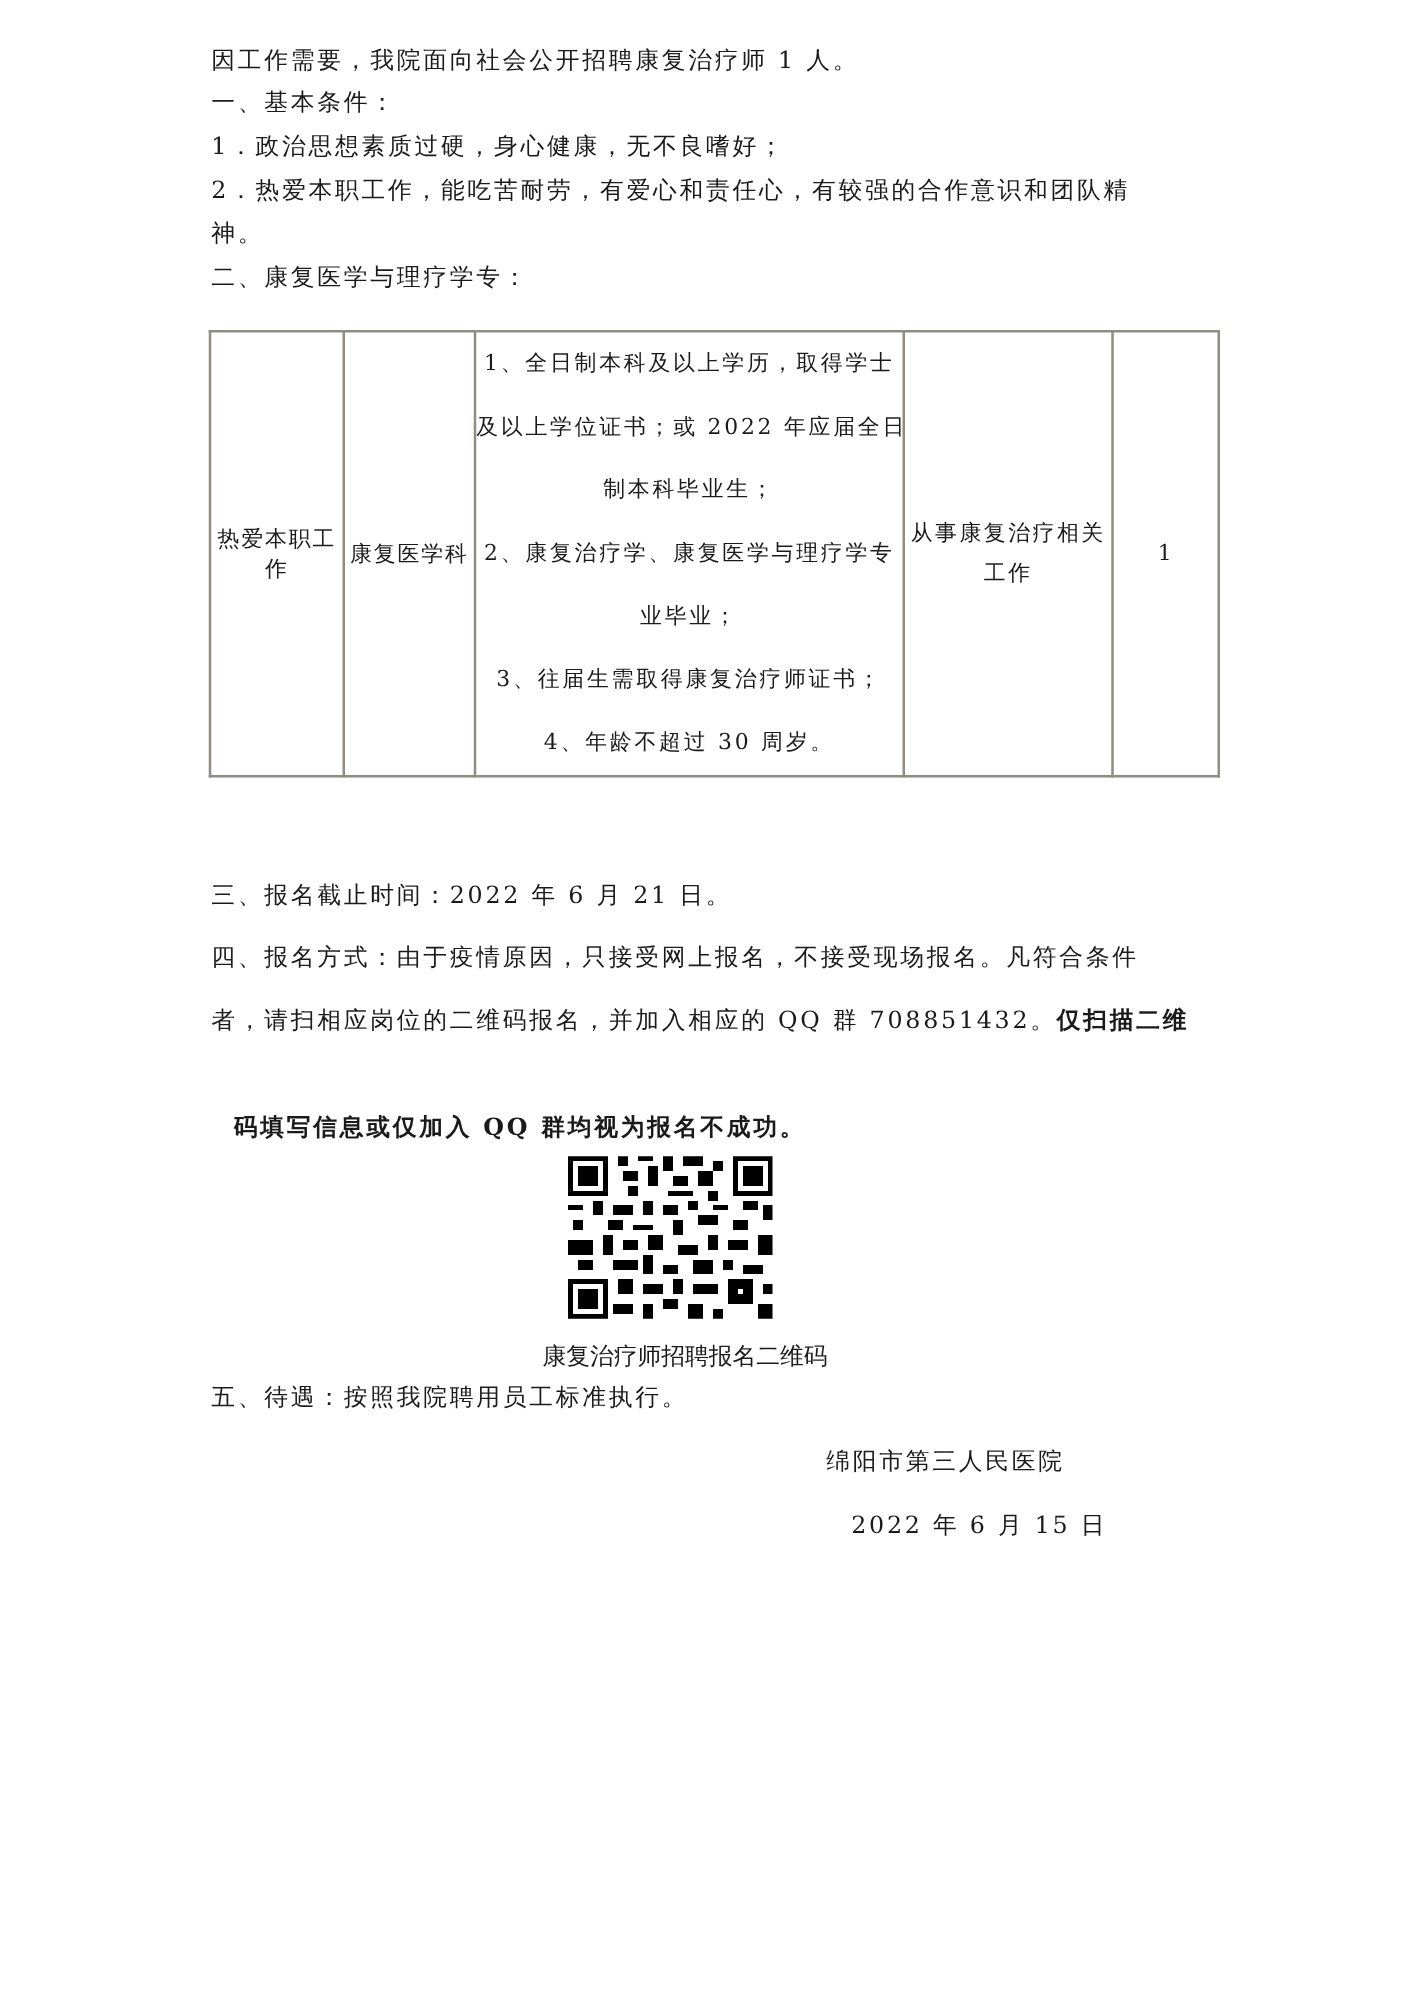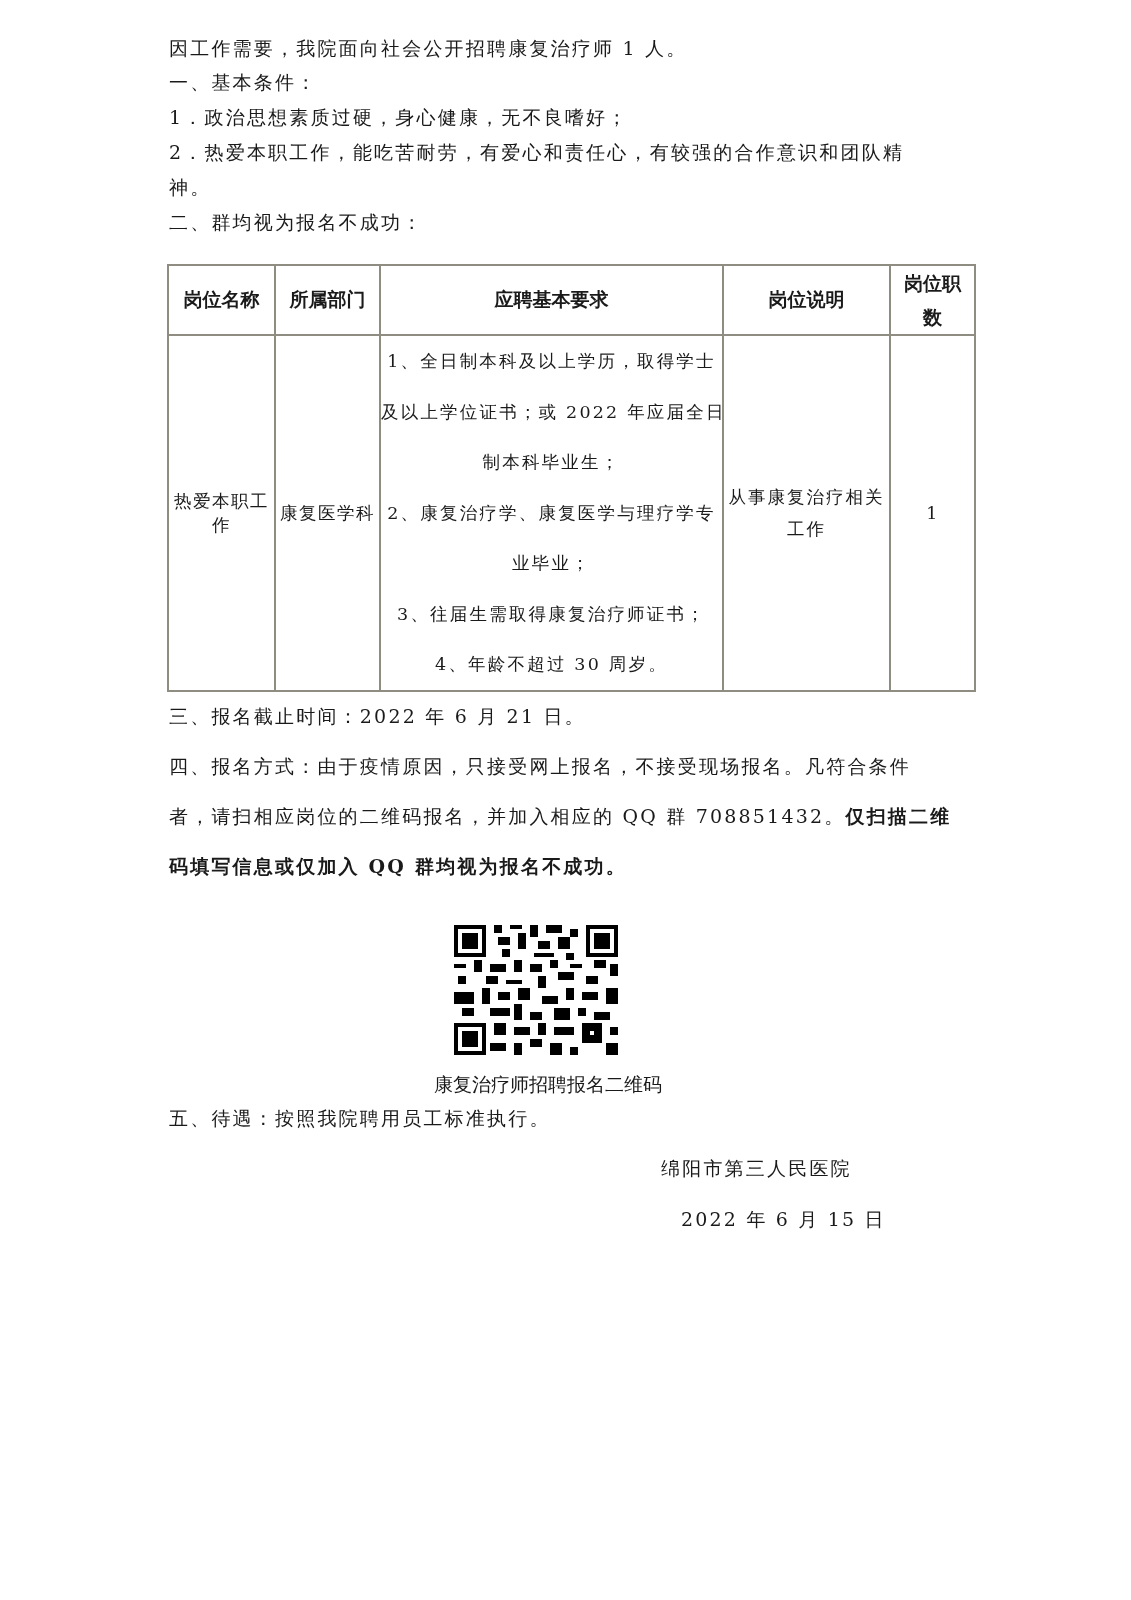--- a/index.html
+++ b/index.html
@@ -42,41 +42,31 @@
   .sig-date { position: absolute; left: 681px; top: 1207px; font-size: 19px; letter-spacing: 2.2px; }
 </style>
 </head>
 <body>
 
 <div class="line" style="top:36px;">因工作需要，我院面向社会公开招聘康复治疗师 1 人。</div>
 <div class="line" style="top:70px;">一、基本条件：</div>
 <div class="line" style="top:105px;">1．政治思想素质过硬，身心健康，无不良嗜好；</div>
 <div class="line" style="top:140px;">2．热爱本职工作，能吃苦耐劳，有爱心和责任心，有较强的合作意识和团队精</div>
 <div class="line" style="top:175px;">神。</div>
-<div class="line" style="top:210px;">二、群均视为报名不成功：</div>
+<div class="line" style="top:210px;">二、康复医学与理疗学专：</div>
 
 <table class="jobs">
   <colgroup>
     <col style="width:107px">
       <col style="width:105px">
       <col style="width:343px">
       <col style="width:167px">
       <col style="width:85px">
   </colgroup>
   <tbody>
-      <tr>
-    <th class="c1">岗位名称</th>
-    <th class="c2">所属部门</th>
-    <th>应聘基本要求</th>
-    <th>岗位说明</th>
-    <th class="c5">
-      <div>岗位职</div>
-      <div>数</div>
-    </th>
-  </tr>
   <tr style="height:354px;">
     <td class="plain">热爱本职工作</td>
     <td class="plain">康复医学科</td>
     <td class="req">
       <div>1、全日制本科及以上学历，取得学士</div>
       <div>及以上学位证书；或 2022 年应届全日</div>
       <div>制本科毕业生；</div>
       <div>2、康复治疗学、康复医学与理疗学专</div>
       <div>业毕业；</div>
       <div>3、往届生需取得康复治疗师证书；</div>
@@ -89,21 +79,21 @@
     <td class="plain">1</td>
   </tr>
 </tbody>
   </table>
 
 <div class="line" style="top:704px;">三、报名截止时间：2022 年 6 月 21 日。</div>
 <div class="line" style="top:754px;">四、报名方式：由于疫情原因，只接受网上报名，不接受现场报名。凡符合条件</div>
 <div class="line" style="top:804px;">
   <span>者，请扫相应岗位的二维码报名，并加入相应的 QQ 群 708851432。</span><span class="bold">仅扫描二维</span>
 </div>
-<div class="line bold" style="top:854px;">码填写信息或仅加入 QQ 群均视为报名不成功。</div>
+<div class="line bold" style="top:890px;margin-left:18px;">码填写信息或仅加入 QQ 群均视为报名不成功。</div>
 
 <svg class="qr" viewBox="0 0 41 33" preserveAspectRatio="none" shape-rendering="crispEdges">
   <rect x="0" y="0" width="41" height="33" fill="#fff"></rect>
   <g fill="#000">
     <rect x="0" y="0" width="8" height="8"></rect>
       <rect x="1" y="1" width="6" height="6" fill="#fff"></rect>
       <rect x="2" y="2" width="4" height="4"></rect>
     <rect x="33" y="0" width="8" height="8"></rect>
       <rect x="34" y="1" width="6" height="6" fill="#fff"></rect>
       <rect x="35" y="2" width="4" height="4"></rect>

